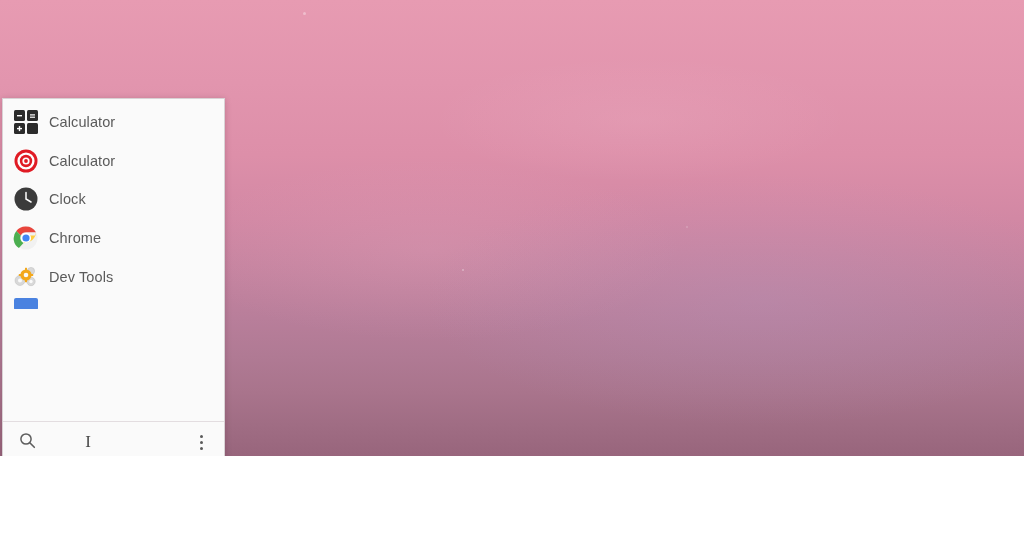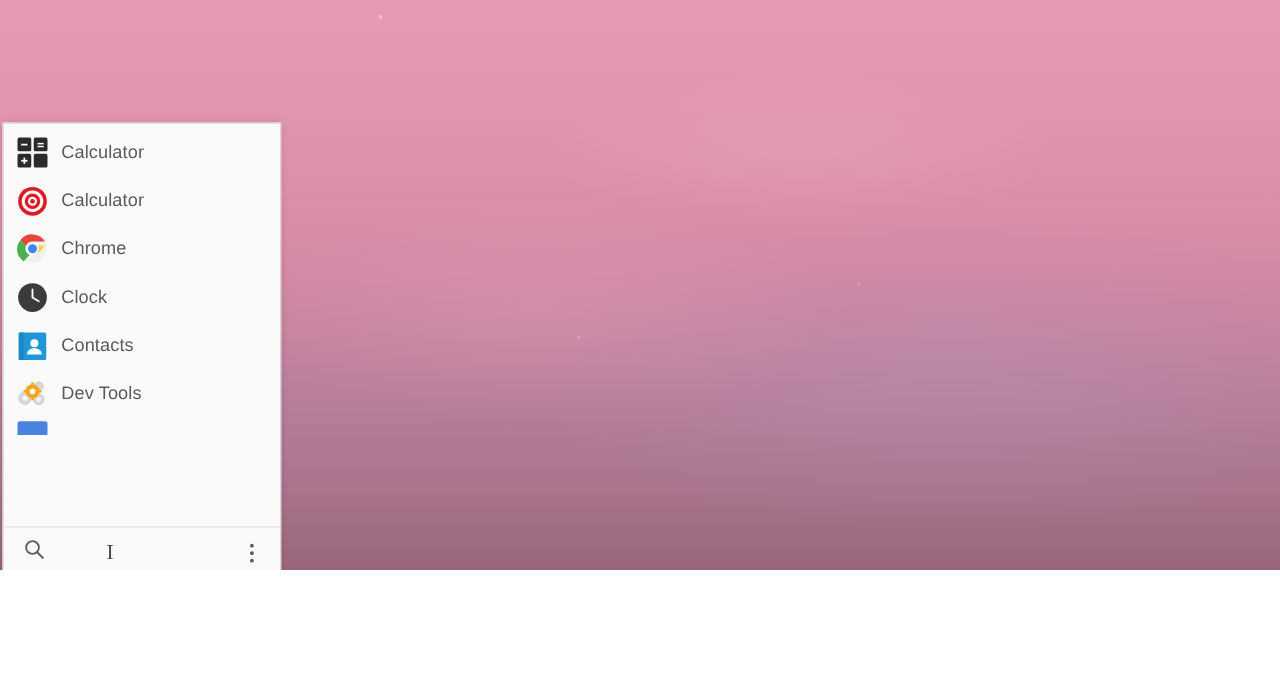--- a/index.html
+++ b/index.html
@@ -183,52 +183,41 @@
             <circle cx="13" cy="13" r="1.9" fill="#e01b24"></circle>
           </svg>
         </div>
         <span class="app-label">Calculator</span>
       </div>
 
 
       <div class="app-row">
         <div class="app-icon">
           <svg class="ic" viewBox="0 0 26 26">
+            <circle cx="13" cy="13" r="11.5" fill="#3b3b3b"></circle>
+            <path d="M13 6.5V13l5 3" stroke="#fff" stroke-width="1.5" fill="none" stroke-linecap="round"></path>
+          </svg>
+        </div>
+        <span class="app-label">Clock</span>
+      </div>
+
+      <div class="app-row">
+        <div class="app-icon">
+          <svg class="ic" viewBox="0 0 26 26">
             <circle cx="13" cy="13" r="11.5" fill="#f1f1f1"></circle>
             <path d="M13 1.5a11.5 11.5 0 0 1 9.96 5.75H13a5.75 5.75 0 0 0-5.2 3.3L3.3 6.1A11.48 11.48 0 0 1 13 1.5z" fill="#e8453c"></path>
             <path d="M3.3 6.1l4.5 4.45A5.75 5.75 0 0 0 10.5 18l-4.6 5.1A11.5 11.5 0 0 1 3.3 6.1z" fill="#4caf50"></path>
             <path d="M22.96 7.25A11.5 11.5 0 0 1 10.5 18l4.6-7.45h7.86z" fill="#ffcd40"></path>
             <circle cx="13" cy="13" r="5.1" fill="#fff"></circle>
             <circle cx="13" cy="13" r="3.6" fill="#4285f4"></circle>
           </svg>
         </div>
         <span class="app-label">Chrome</span>
       </div>
 
-      <div class="app-row">
-        <div class="app-icon">
-          <svg class="ic" viewBox="0 0 26 26">
-            <circle cx="13" cy="13" r="11.5" fill="#3b3b3b"></circle>
-            <path d="M13 6.5V13l5 3" stroke="#fff" stroke-width="1.5" fill="none" stroke-linecap="round"></path>
-          </svg>
-        </div>
-        <span class="app-label">Clock</span>
-      </div>
-
-      <div class="app-row">
-        <div class="app-icon">
-          <svg class="ic" viewBox="0 0 26 26">
-            <rect x="2" y="2" width="22" height="22" rx="1.5" fill="#2196d6"></rect>
-            <rect x="2" y="2" width="4" height="22" fill="#1a86c4"></rect>
-            <circle cx="14.5" cy="10.5" r="3.2" fill="#fff"></circle>
-            <path d="M8.6 19.5c0-3.2 2.6-5 5.9-5s5.9 1.8 5.9 5z" fill="#fff"></path>
-          </svg>
-        </div>
-        <span class="app-label">Contacts</span>
-      </div>
 
       <div class="app-row">
         <div class="app-icon">
           <svg class="ic" viewBox="0 0 26 26">
             <g fill="#d8d8d8" stroke="#bdbdbd" stroke-width="0.5">
               <circle cx="7" cy="16.5" r="5"></circle>
               <circle cx="18" cy="17.5" r="4.2"></circle>
               <circle cx="18" cy="7" r="3.6"></circle>
             </g>
             <circle cx="7" cy="16.5" r="2" fill="#fafafa"></circle>

